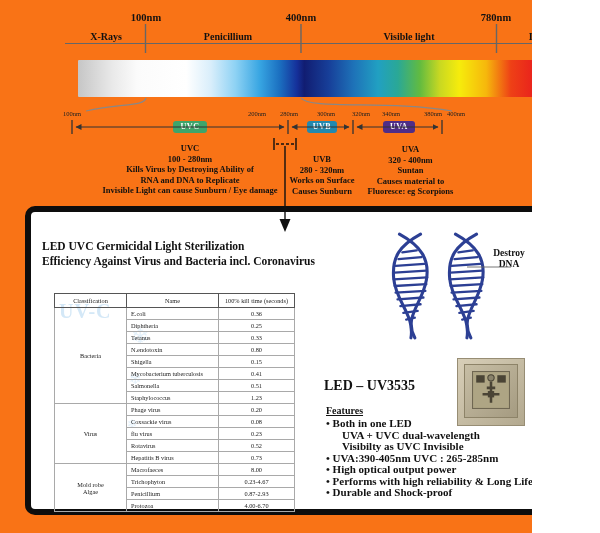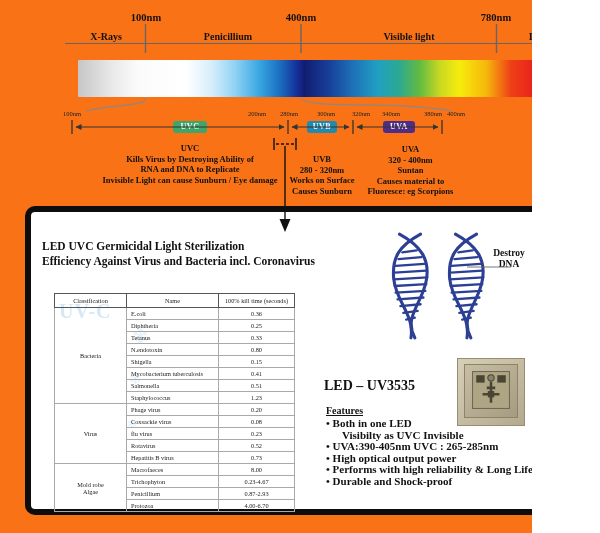--- a/index.html
+++ b/index.html
@@ -85,20 +85,21 @@
   <div class="abs s-tick" style="left:376px;">340nm</div>
   <div class="abs s-tick" style="left:418px;">380nm</div>
   <div class="abs s-tick" style="left:441px;">400nm</div>
 
   <div id="badge-uvc" class="abs badge">UVC</div>
   <div id="badge-uvb" class="abs badge">UVB</div>
   <div id="badge-uva" class="abs badge">UVA</div>
 
   <div class="abs uvtxt" style="left:80px;top:143px;width:220px;">
     <div>UVC</div>
+    <div>100 - 280nm</div>
     <div>Kills Virus by Destroying Ability of</div>
     <div>RNA and DNA to Replicate</div>
     <div>Invisible Light can cause Sunburn / Eye damage</div>
   </div>
   <div class="abs uvtxt" style="left:267px;top:154px;width:110px;">
     <div>UVB</div>
     <div>280 - 320nm</div>
     <div>Works on Surface</div>
     <div>Causes Sunburn</div>
   </div>
@@ -274,20 +275,21 @@
             <circle cx="18" cy="6.5" r="3" fill="#8a836b" stroke="#4a4435"></circle>
             <path d="M18 10 L18 30 M10 22 L26 22 M14 16 L22 16" stroke="#4a4435" stroke-width="2.4" fill="none"></path>
             <rect x="15" y="19" width="6" height="6" fill="#4a4435"></rect>
           </svg>
         </div>
       </div>
 
       <div class="abs feat-h" style="left:295px;top:193px;">Features</div>
       <div class="abs" style="left:295px;top:206px;width:250px;">
         <div class="feat-line">• Both in one LED</div>
+        <div class="feat-line indent">UVA + UVC dual-wavelength</div>
         <div class="feat-line indent">Visibilty as UVC Invisible</div>
         <div class="feat-line">• UVA:390-405nm  UVC : 265-285nm</div>
         <div class="feat-line">• High optical output power</div>
         <div class="feat-line">• Performs with high reliability &amp; Long Life</div>
         <div class="feat-line">• Durable and Shock-proof</div>
       </div>
 
     </div>
   </div>
 

